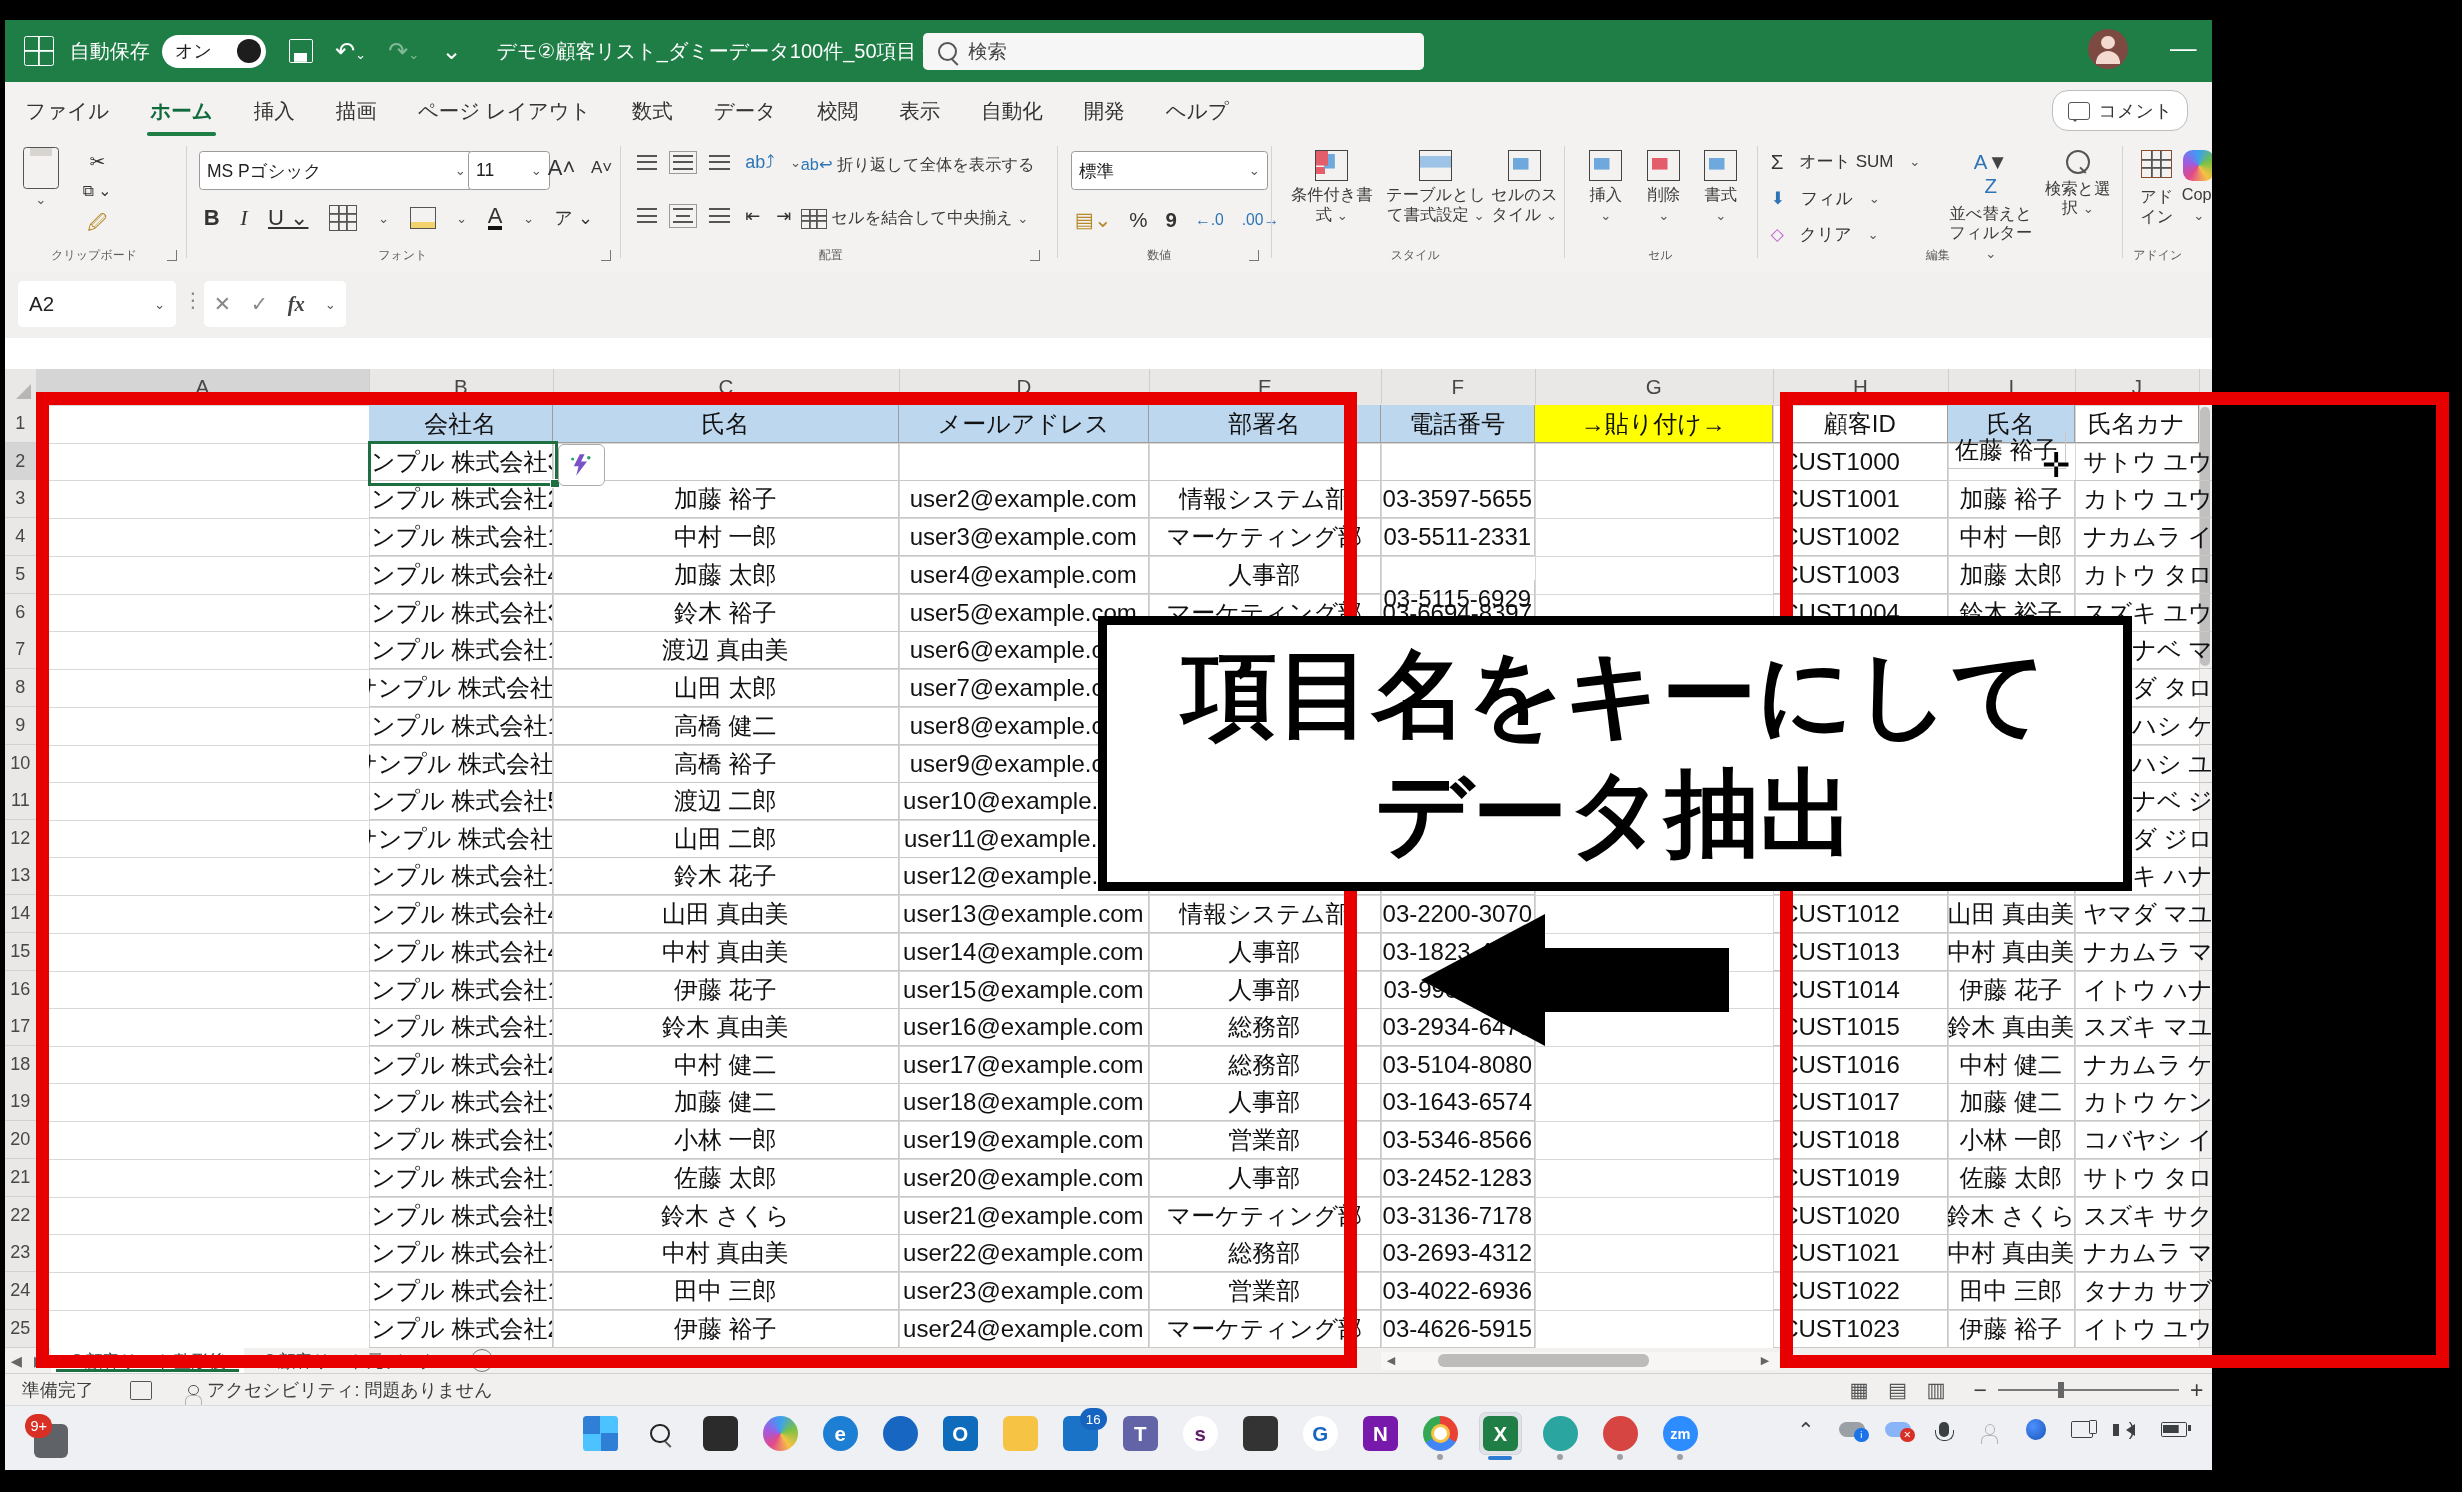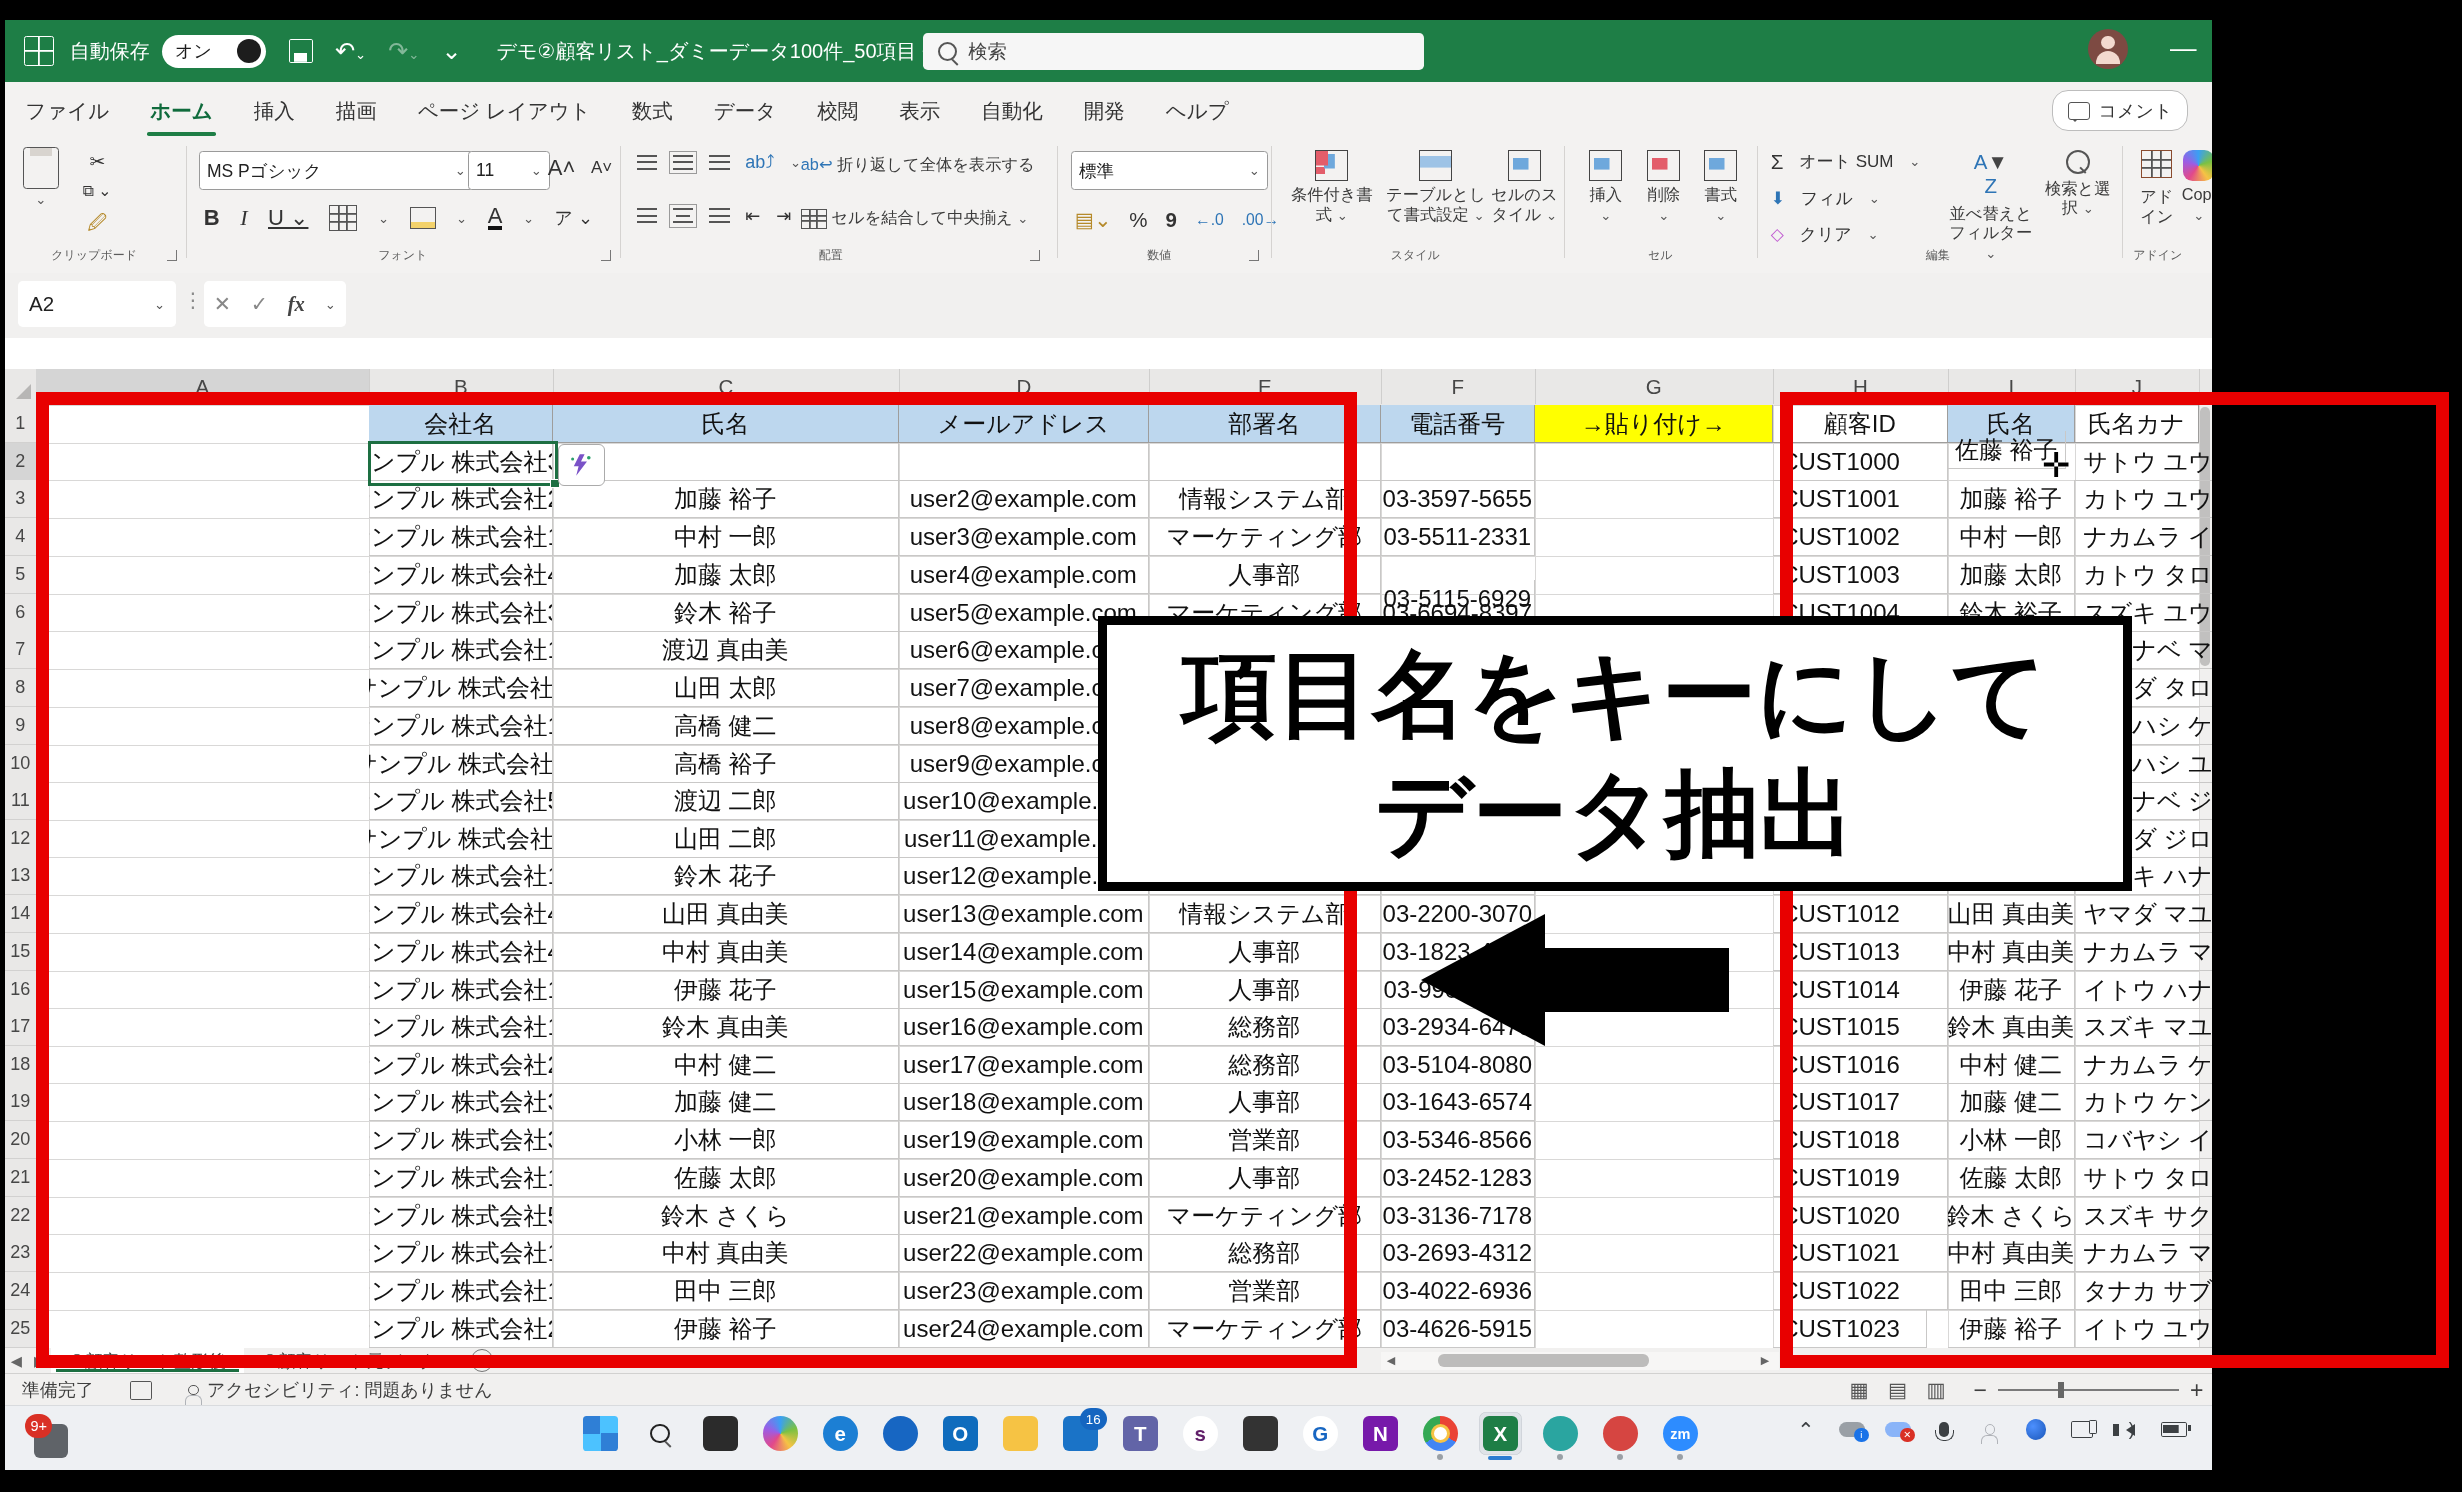--- a/index.html
+++ b/index.html
@@ -626,21 +626,21 @@
       <div class="tcell left" style="left: 2070px; top: 754px; width: 157px; height: 38px; line-height: 38px; border-color: rgb(201, 200, 199);">サトウ タロウ</div>
       <div class="tcell left" style="left: 1768px; top: 792px; width: 175px; height: 38px; line-height: 38px; border-color: rgb(201, 200, 199);">CUST1020</div>
       <div class="tcell" style="left: 1943px; top: 792px; width: 127px; height: 38px; line-height: 38px; border-color: rgb(201, 200, 199);">鈴木 さくら</div>
       <div class="tcell left" style="left: 2070px; top: 792px; width: 157px; height: 38px; line-height: 38px; border-color: rgb(201, 200, 199);">スズキ サクラ</div>
       <div class="tcell left" style="left: 1768px; top: 829px; width: 175px; height: 38px; line-height: 38px; border-color: rgb(201, 200, 199);">CUST1021</div>
       <div class="tcell" style="left: 1943px; top: 829px; width: 127px; height: 38px; line-height: 38px; border-color: rgb(201, 200, 199);">中村 真由美</div>
       <div class="tcell left" style="left: 2070px; top: 829px; width: 157px; height: 38px; line-height: 38px; border-color: rgb(201, 200, 199);">ナカムラ マユミ</div>
       <div class="tcell left" style="left: 1768px; top: 867px; width: 175px; height: 38px; line-height: 38px; border-color: rgb(201, 200, 199);">CUST1022</div>
       <div class="tcell" style="left: 1943px; top: 867px; width: 127px; height: 38px; line-height: 38px; border-color: rgb(201, 200, 199);">田中 三郎</div>
       <div class="tcell left" style="left: 2070px; top: 867px; width: 157px; height: 38px; line-height: 38px; border-color: rgb(201, 200, 199);">タナカ サブロウ</div>
-      <div class="tcell left" style="left: 1768px; top: 905px; width: 154px; height: 38px; line-height: 38px; border-color: rgb(201, 200, 199);">CUST1023</div>
+      <div class="tcell left" style="left: 1768px; top: 905px; width: 175px; height: 38px; line-height: 38px; border-color: rgb(201, 200, 199);">CUST1023</div>
       <div class="tcell" style="left: 1943px; top: 905px; width: 127px; height: 38px; line-height: 38px; border-color: rgb(201, 200, 199);">伊藤 裕子</div>
       <div class="tcell left" style="left: 2070px; top: 905px; width: 157px; height: 38px; line-height: 38px; border-color: rgb(201, 200, 199);">イトウ ユウコ</div>
       <div class="" id="sel-a2" style="left: 363px; top: 36px; width: 184px; height: 39px;"></div>
       <div class="" id="qa-btn" style="left: 553px; top: 39px; width: 45px; height: 40px;">
         <svg width="24" height="24" viewBox="0 0 40 40">
           <polygon points="18,2 8,22 16,22 12,38 30,14 20,14 26,2" fill="#7a52c7"></polygon>
           <circle cx="33" cy="8" r="3" fill="#2aa06b"></circle>
           <circle cx="6" cy="10" r="2.5" fill="#2aa06b"></circle>
         </svg>
       </div>

